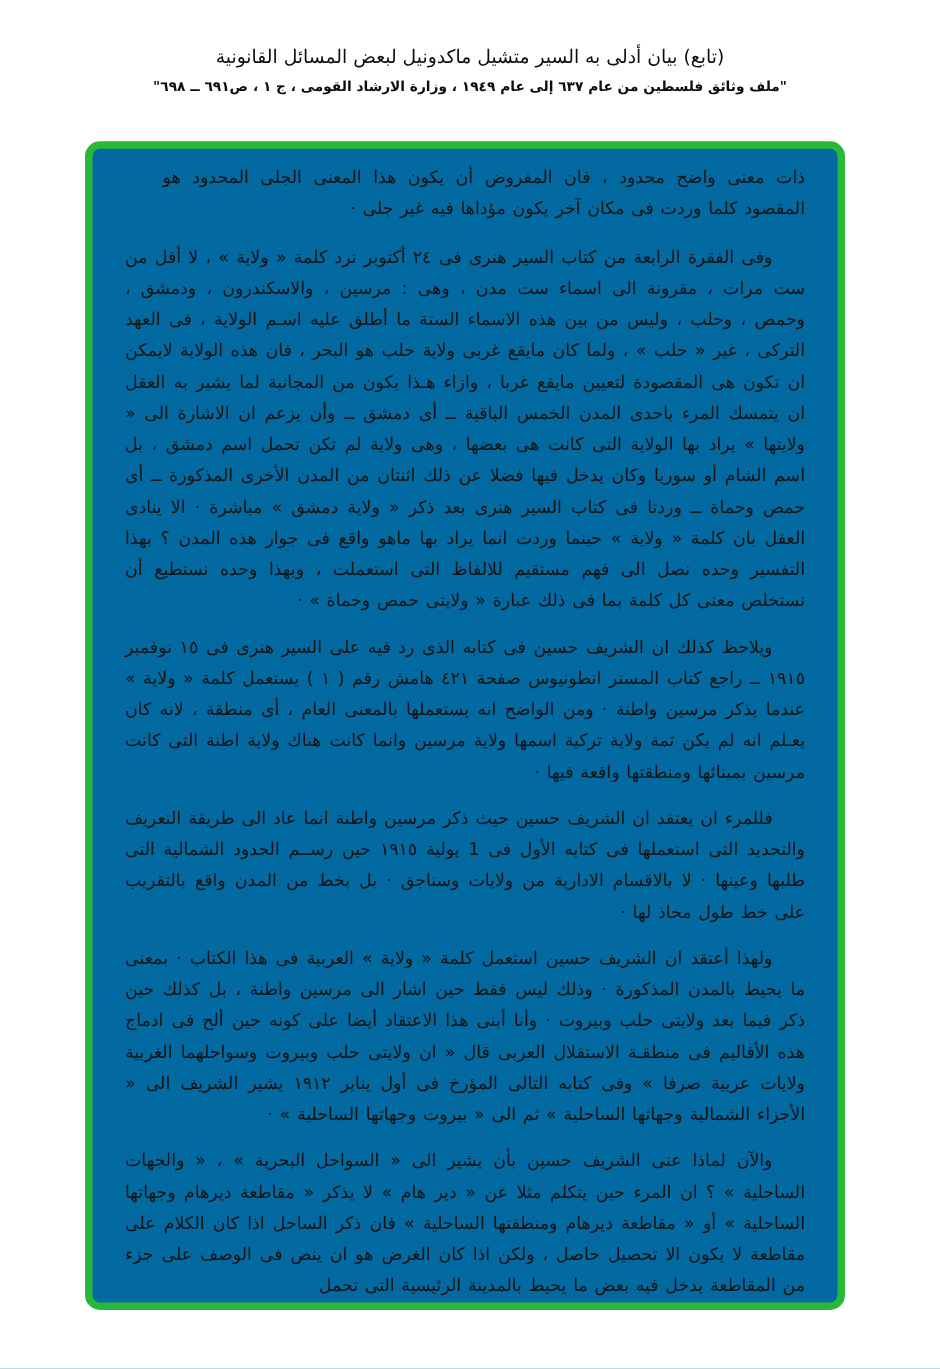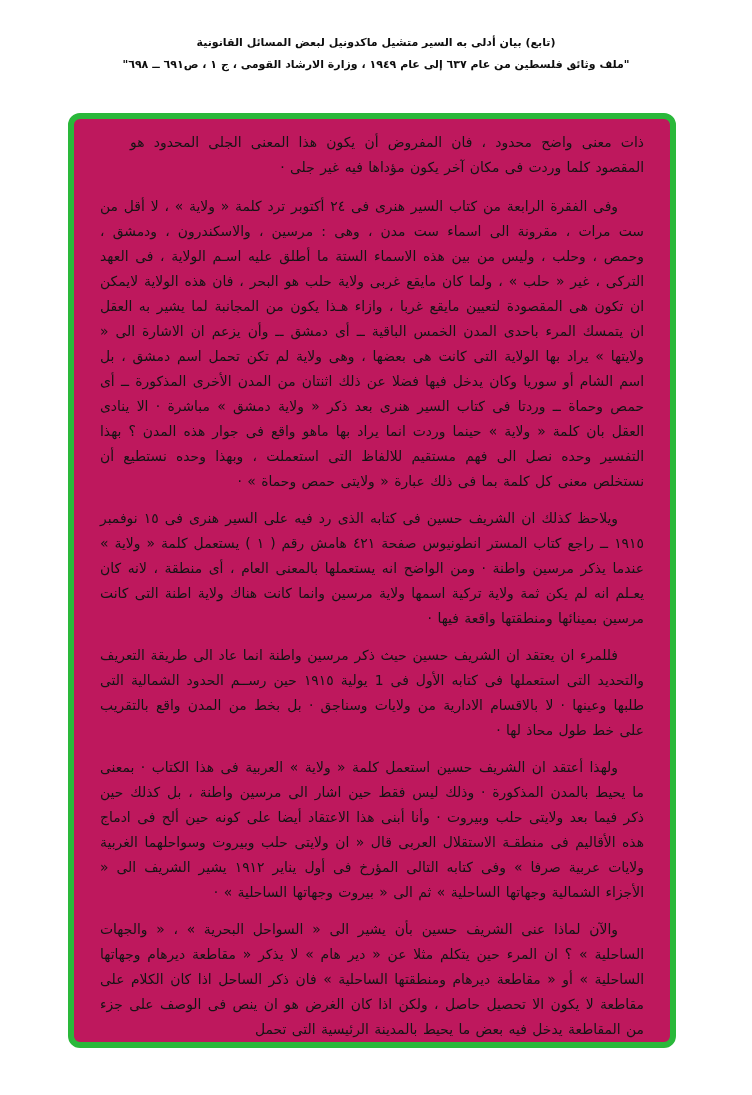--- a/index.html
+++ b/index.html
@@ -4,30 +4,30 @@
 <style>
   html,body{margin:0;padding:0;}
   body{
     width:752px;height:1095px;position:relative;background:#ffffff;
     font-family:"DejaVu Sans", sans-serif;color:#161616;overflow:hidden;
   }
   .page-header{
     position:absolute;top:36px;left:0;right:0;text-align:center;direction:rtl;
   }
   .page-header .title{
-    font-size:11px;font-weight:bold;letter-spacing:0;color:#0d0d0d;
+    font-size:15px;font-weight:normal;letter-spacing:0;color:#0d0d0d;
   }
   .page-header .subtitle{
     font-size:11px;font-weight:bold;margin-top:9px;color:#0d0d0d;
   }
   .doc-frame{
     position:absolute;left:68px;top:113px;width:608px;height:935px;
     box-sizing:border-box;border:6px solid #2ab83a;border-radius:12px;
     padding:11px 26px 8px 26px;direction:rtl;text-align:justify;overflow:hidden;
-    background:#be185d;
+    background:#0369a1;
   }
   .doc-frame p{
     margin:0 0 12px 0;font-size:13.9px;line-height:25px;text-indent:26px;
     color:#141414;word-spacing:1px;
   }
   .doc-frame p.continuation{
     text-indent:0;padding-left:30px;margin-bottom:14px;
   }
   .doc-frame p:last-child{margin-bottom:16px;}
 </style>

